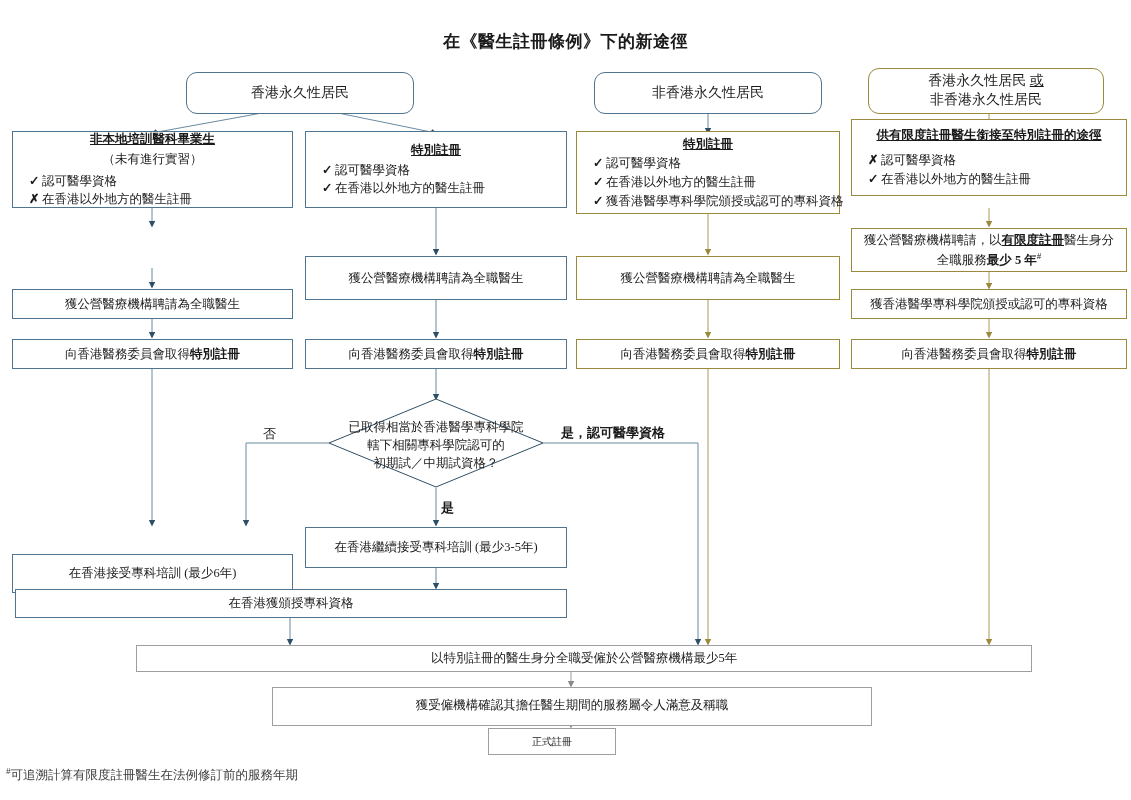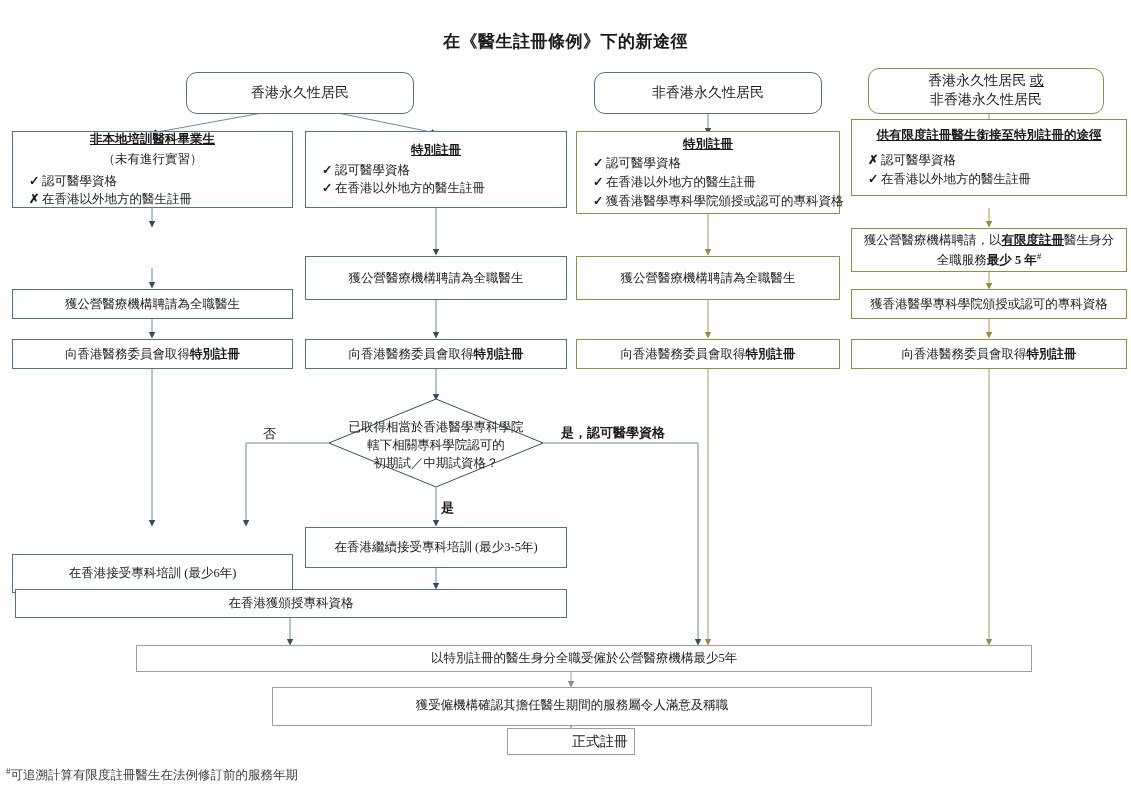--- a/index.html
+++ b/index.html
@@ -237,21 +237,21 @@
   </div>
 
   <div class="node box gray" style="left:124px;top:645px;width:896px;height:27px;margin-left:12px;">
     <span>以特別註冊的醫生身分全職受僱於公營醫療機構最少5年</span>
   </div>
 
   <div class="node box gray" style="left:272px;top:687px;width:600px;height:39px;font-family:Liberation Mono, monospace;">
     <span>獲受僱機構確認其擔任醫生期間的服務屬令人滿意及稱職</span>
   </div>
 
-  <div class="node box gray" style="left:507px;top:728px;width:128px;height:27px;font-size:14px;justify-content:flex-end;">
+  <div class="node box gray" style="left:488px;top:728px;width:128px;height:27px;font-size:10px;">
     <span>正式註冊</span>
   </div>
 
   <div class="footnote">
     <span class="sup">#</span><span>可追溯計算有限度註冊醫生在法例修訂前的服務年期</span>
   </div>
 
 </div>
 
 </body></html>

